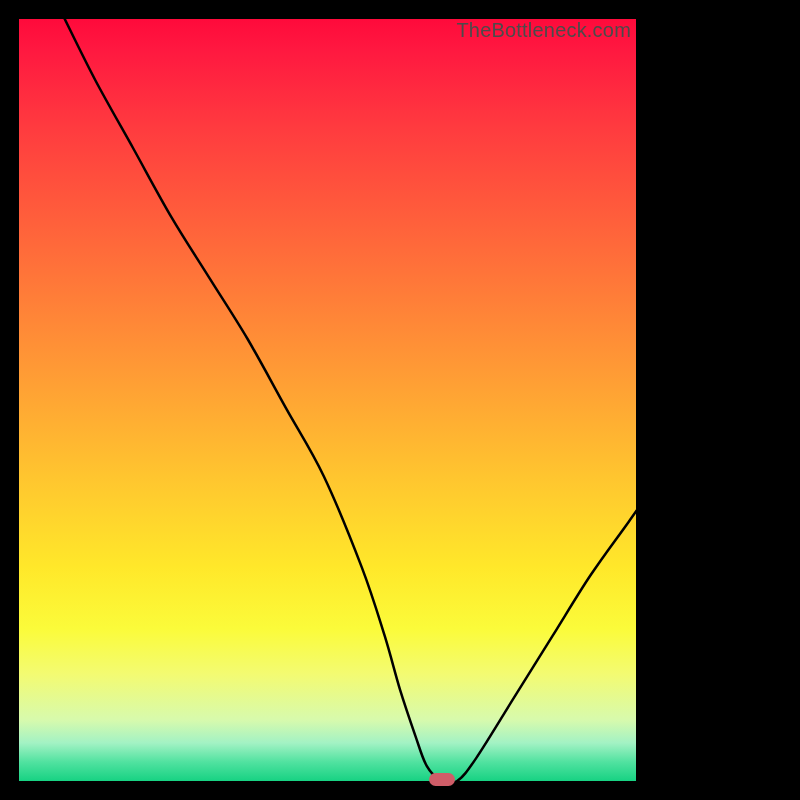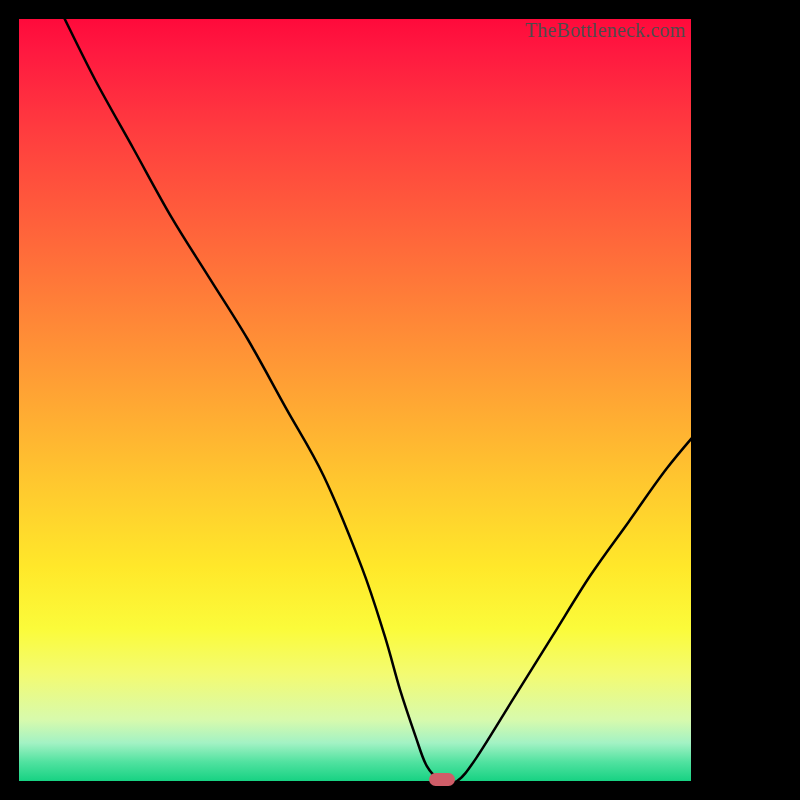--- a/index.html
+++ b/index.html
@@ -14,39 +14,38 @@
   .frame {
     position: relative;
     width: 800px;
     height: 800px;
     background: #000;
   }
   .plot {
     position: absolute;
     left: 19px;
     top: 19px;
-    width: 672px;
+    width: 617px;
     height: 762px;
     background: linear-gradient(
       to bottom,
       #ff0a3b 0%,
       #ff1840 4%,
       #ff3a3f 14%,
       #ff6a3a 30%,
       #ff9a35 46%,
       #ffc52f 60%,
       #ffe82a 72%,
       #fbfb3a 80%,
       #f3fb72 86%,
       #d7faad 92%,
       #a3f2c4 95%,
       #51e2a0 97.5%,
       #17d283 100%
     );
-    font-family: Liberation Serif, serif;
   }
   .watermark {
     position: absolute;
     top: 0;
     right: 5px;
     color: #4b4b4b;
     font-size: 20px;
     font-weight: 500;
     letter-spacing: 0.2px;
     user-select: none;

